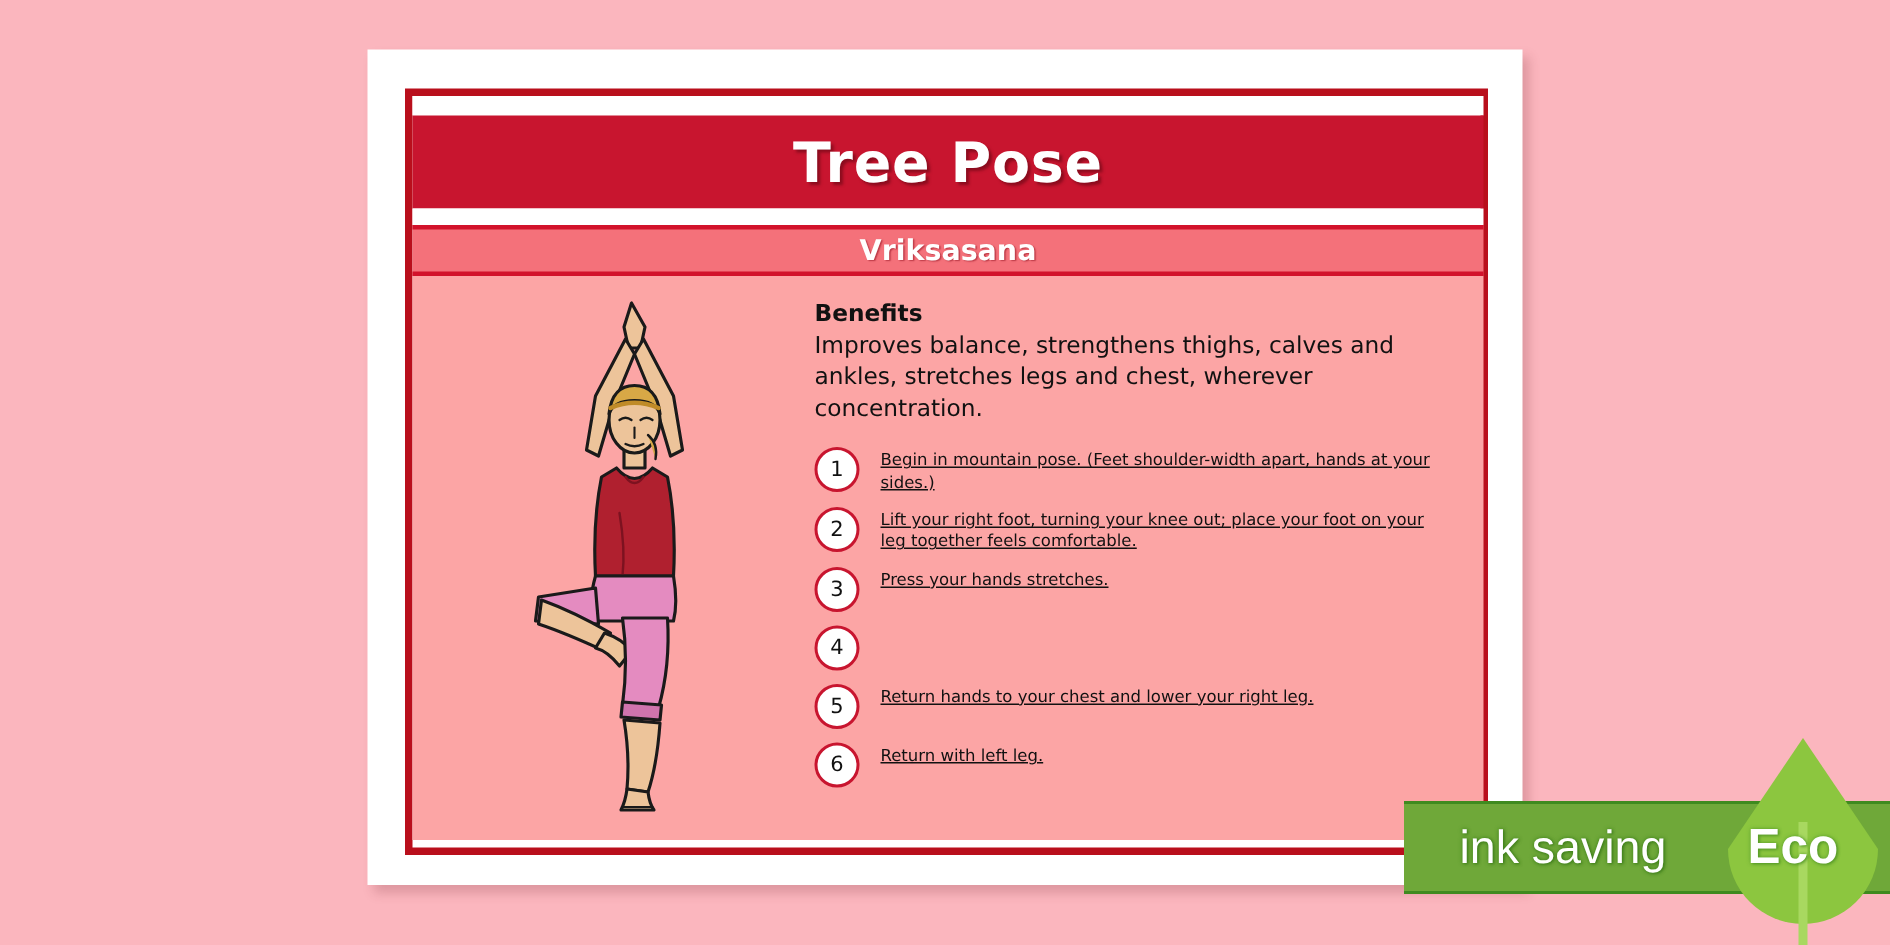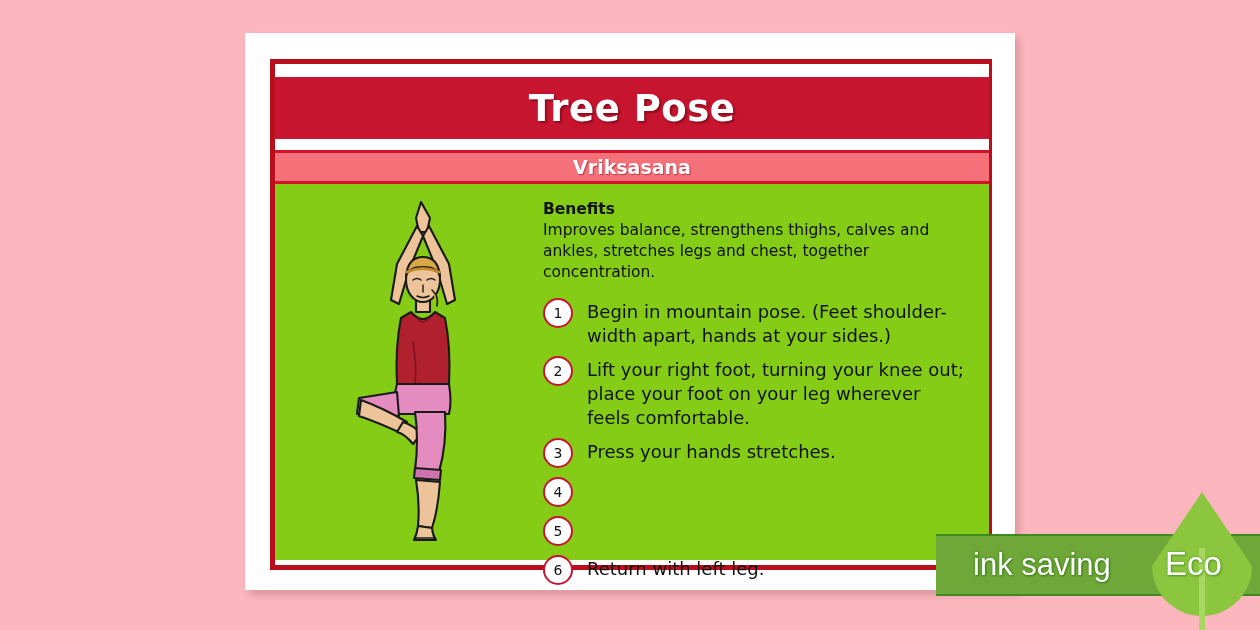--- a/index.html
+++ b/index.html
@@ -90,21 +90,21 @@
     color: #ffffff;
     font-size: 19px;
     font-weight: bold;
     text-shadow: 1px 1px 1px rgba(150, 20, 35, 0.6);
   }
 
   
   .content {
     position: relative;
     height: 376px;
-    background: #84cc16;
+    background: #fca5a5;
     display: flex;
   }
 
   .illus-col {
     width: 268px;
     position: relative;
     flex: none;
   }
 
   .text-col {
@@ -146,25 +146,26 @@
     display: flex;
     align-items: center;
     justify-content: center;
     font-size: 14px;
     color: #111;
     margin-right: 14px;
     margin-top: 1px;
     background: #fff;
   }
   .step-text {
-    font-size: 18px;
+    font-size: 11px;
     color: #111;
     line-height: 1.31;
     max-width: 378px;
     padding-top: 3px;
+    text-decoration: underline;
   }
 
   
   .eco-badge {
     position: absolute;
     left: 936px;
     top: 534px;
     width: 324px;
     height: 62px;
   }
@@ -201,21 +202,21 @@
     left: 0;
     top: 0;
     width: 120px;
     height: 150px;
   }
   .eco-word {
     position: absolute;
     left: 23px;
     top: 57px;
     font-size: 33px;
-    font-weight: normal;
+    font-weight: bold;
     color: #ffffff;
     font-family: "Liberation Sans", sans-serif;
     text-shadow: 0 0 3px rgba(90,160,45,0.9), 1px 1px 2px rgba(60,130,25,0.7);
   }
 
   
   .figure-svg {
     position: absolute;
     left: 78px;
     top: 8px;
@@ -287,40 +288,41 @@
               <path d="M63 288 l24 2 q-2 28 -8 46 l-14 -2 q2 -22 -2 -46 Z" fill="#edc49a"></path>
 
               <path d="M65 334 l14 2 q1 8 4 12 l-22 0 q3 -6 4 -14 Z" fill="#edc49a"></path>
               <path d="M62 346 l20 0" fill="none" stroke="#1a1a1a" stroke-width="1.4"></path>
             </g>
           </svg>
         </div>
 
         <div class="text-col">
           <div class="benefits-head">Benefits</div>
-          <div class="benefits-body">Improves balance, strengthens thighs, calves and ankles, stretches legs and chest, together concentration.</div>
+          <div class="benefits-body">Improves balance, strengthens thighs, calves and ankles, stretches legs and chest, wherever concentration.</div>
 
           <div class="steps">
             <div class="step">
               <div class="step-num">1</div>
               <div class="step-text">Begin in mountain pose. (Feet shoulder-width apart, hands at your sides.)</div>
             </div>
             <div class="step">
               <div class="step-num">2</div>
-              <div class="step-text">Lift your right foot, turning your knee out; place your foot on your leg wherever feels comfortable.</div>
+              <div class="step-text">Lift your right foot, turning your knee out; place your foot on your leg together feels comfortable.</div>
             </div>
             <div class="step">
               <div class="step-num">3</div>
               <div class="step-text">Press your hands stretches.</div>
             </div>
             <div class="step">
               <div class="step-num">4</div>
             </div>
             <div class="step">
               <div class="step-num">5</div>
+              <div class="step-text">Return hands to your chest and lower your right leg.</div>
             </div>
             <div class="step">
               <div class="step-num">6</div>
               <div class="step-text">Return with left leg.</div>
             </div>
           </div>
         </div>
 
       </div>
     </div>

